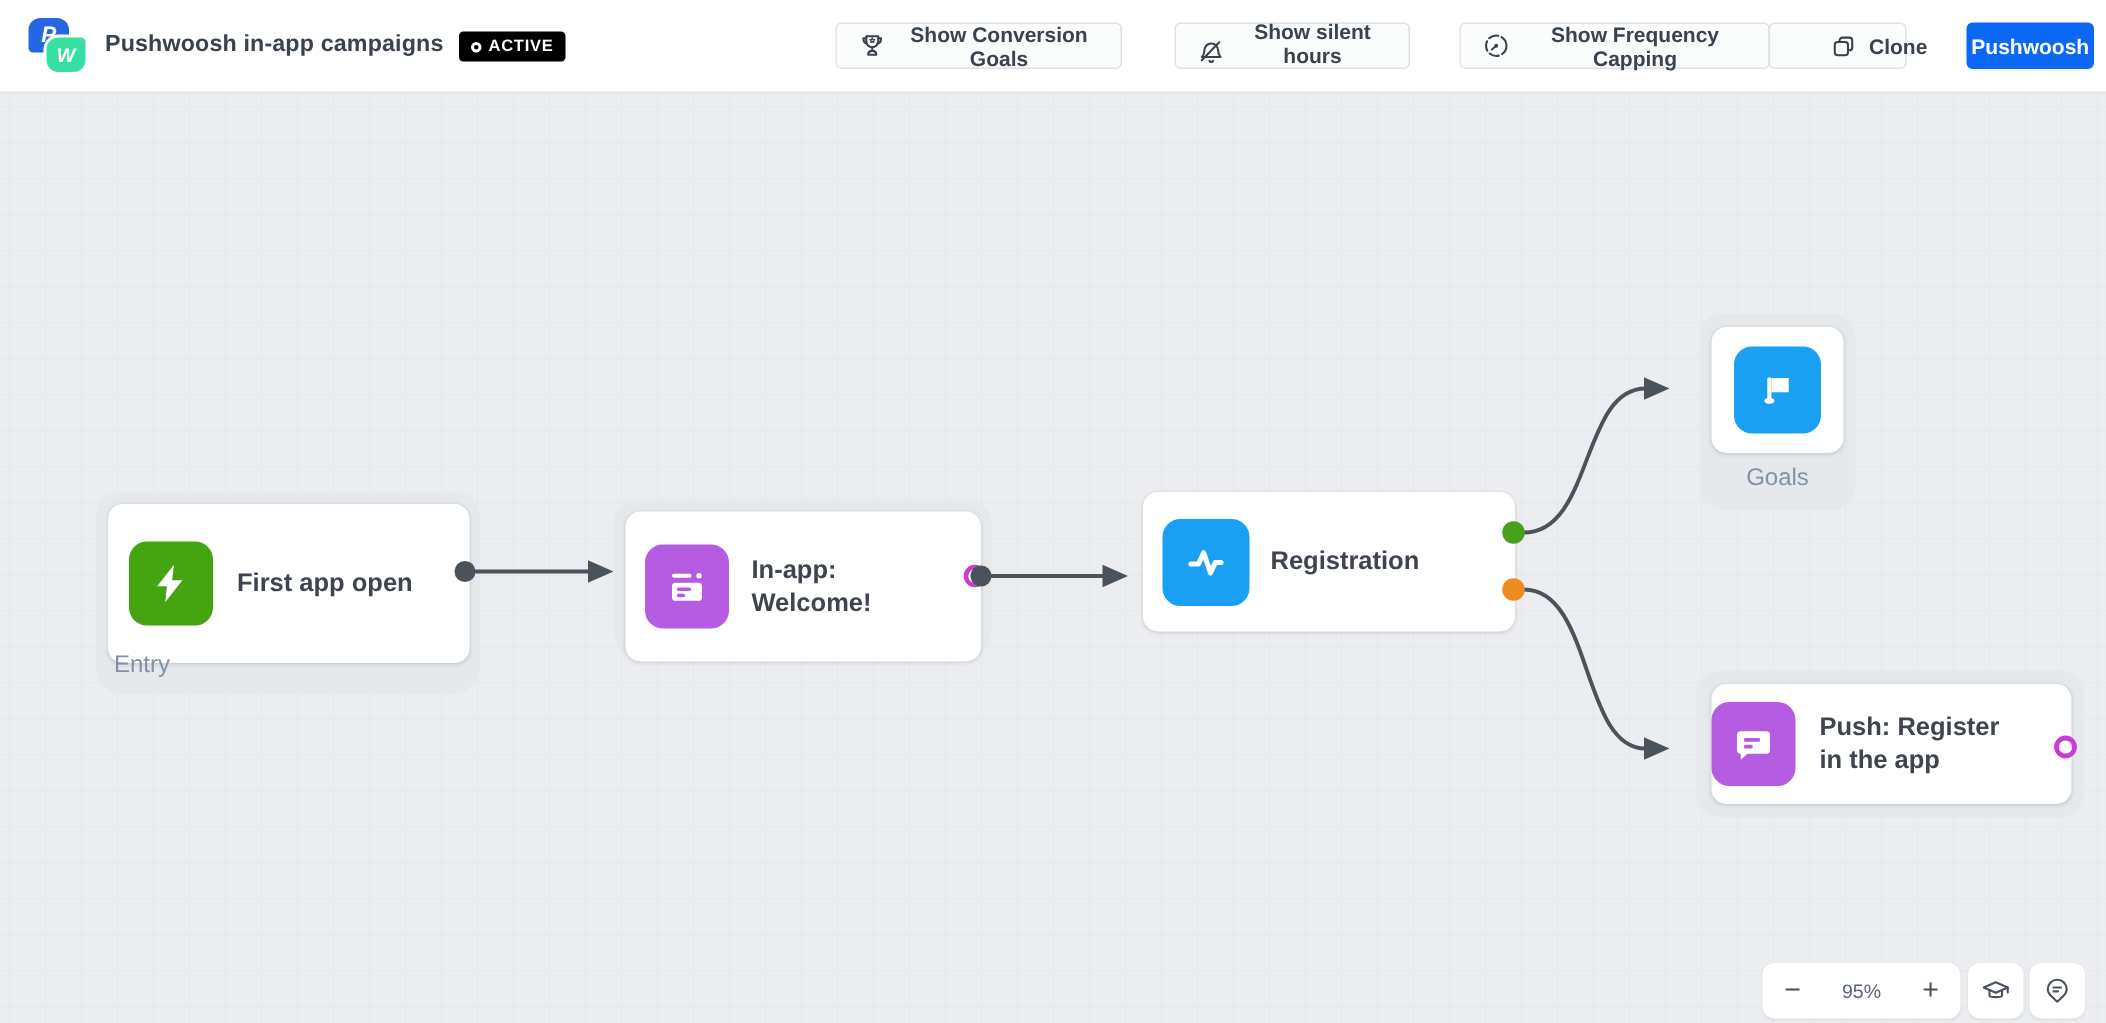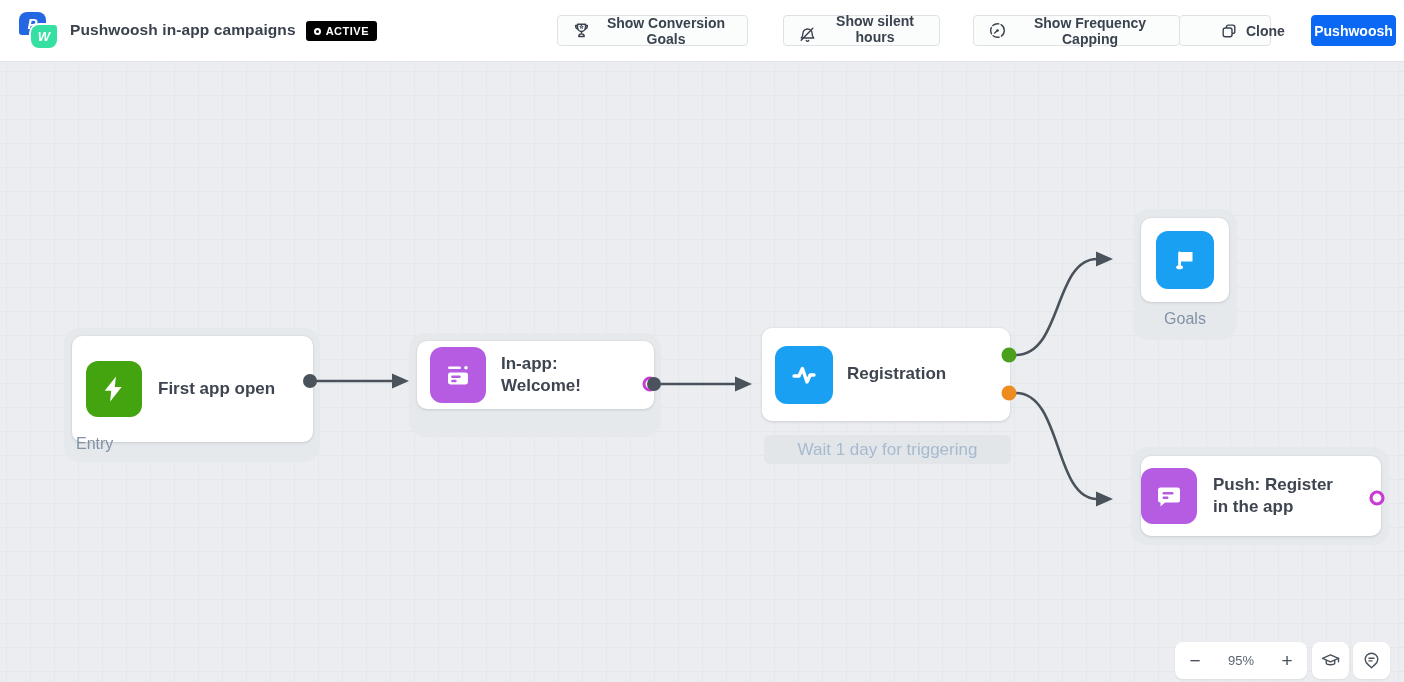--- a/index.html
+++ b/index.html
@@ -132,21 +132,21 @@
         <svg width="30" height="30" viewBox="0 0 24 24" fill="#ffffff">
             <path d="M13.6 2 4.6 13.4h5.2L8.9 22l9.2-11.7h-5.5z"></path>
           </svg>
       </div>
       <div class="node-title">First app open</div>
     </div>
     <div class="node-caption" style="left:12px; top:107px;">Entry</div>
   </div>
 
   <div class="node-wrap" style="left:409px; top:271px; width:252px; height:104px;">
-    <div class="card" style="left:8px; top:8px; width:237px; height:68px; padding-left:13px; gap:15px;">
+    <div class="card" style="left:8px; top:8px; width:237px; height:100px; padding-left:13px; gap:15px;">
       <div class="nicon" style="width:56px; height:56px; background:#b55ce2;">
         <svg width="34" height="34" viewBox="0 0 34 34">
           <rect x="7" y="8.5" width="13" height="2.6" rx="1.3" fill="#fff"></rect>
           <circle cx="25" cy="9.8" r="1.8" fill="#fff"></circle>
           <rect x="7" y="14.5" width="20" height="12" rx="2.4" fill="#fff"></rect>
           <rect x="10.2" y="17.6" width="9.5" height="2.4" rx="1.2" fill="#b55ce2"></rect>
           <rect x="10.2" y="21.8" width="5.5" height="2.4" rx="1.2" fill="#b55ce2"></rect>
         </svg>
       </div>
       <div class="node-title" style="width:115px;">In-app: Welcome!</div>
@@ -154,21 +154,20 @@
   </div>
 
   <div class="card" style="left:762px; top:266px; width:248px; height:93px; padding-left:13px; gap:14px;">
     <div class="nicon" style="width:58px; height:58px; background:#1aa0f2;">
       <svg width="34" height="34" viewBox="0 0 34 34" fill="none" stroke="#fff" stroke-width="3.4" stroke-linecap="round" stroke-linejoin="round">
         <path d="M7 18h5l3.4-7.5L20 24l3.2-7H27"></path>
       </svg>
     </div>
     <div class="node-title">Registration</div>
   </div>
-  <div class="wait-pill" style="left:764px; top:373px; width:247px; height:29px;">Wait 1 day for triggering</div>
 
   <div class="node-wrap" style="left:1133px; top:147px; width:104px; height:131px;">
     <div class="card" style="left:8px; top:9px; width:88px; height:84px; justify-content:center;">
       <div class="nicon" style="width:58px; height:58px; background:#1aa0f2;">
         <svg width="32" height="32" viewBox="0 0 32 32" fill="#fff">
           <rect x="9.2" y="7.5" width="2.8" height="15" rx="1.4"></rect>
           <ellipse cx="10.6" cy="23.2" rx="3.4" ry="2"></ellipse>
           <path d="M12 8h11.5v9.5H12z"></path>
         </svg>
       </div>

